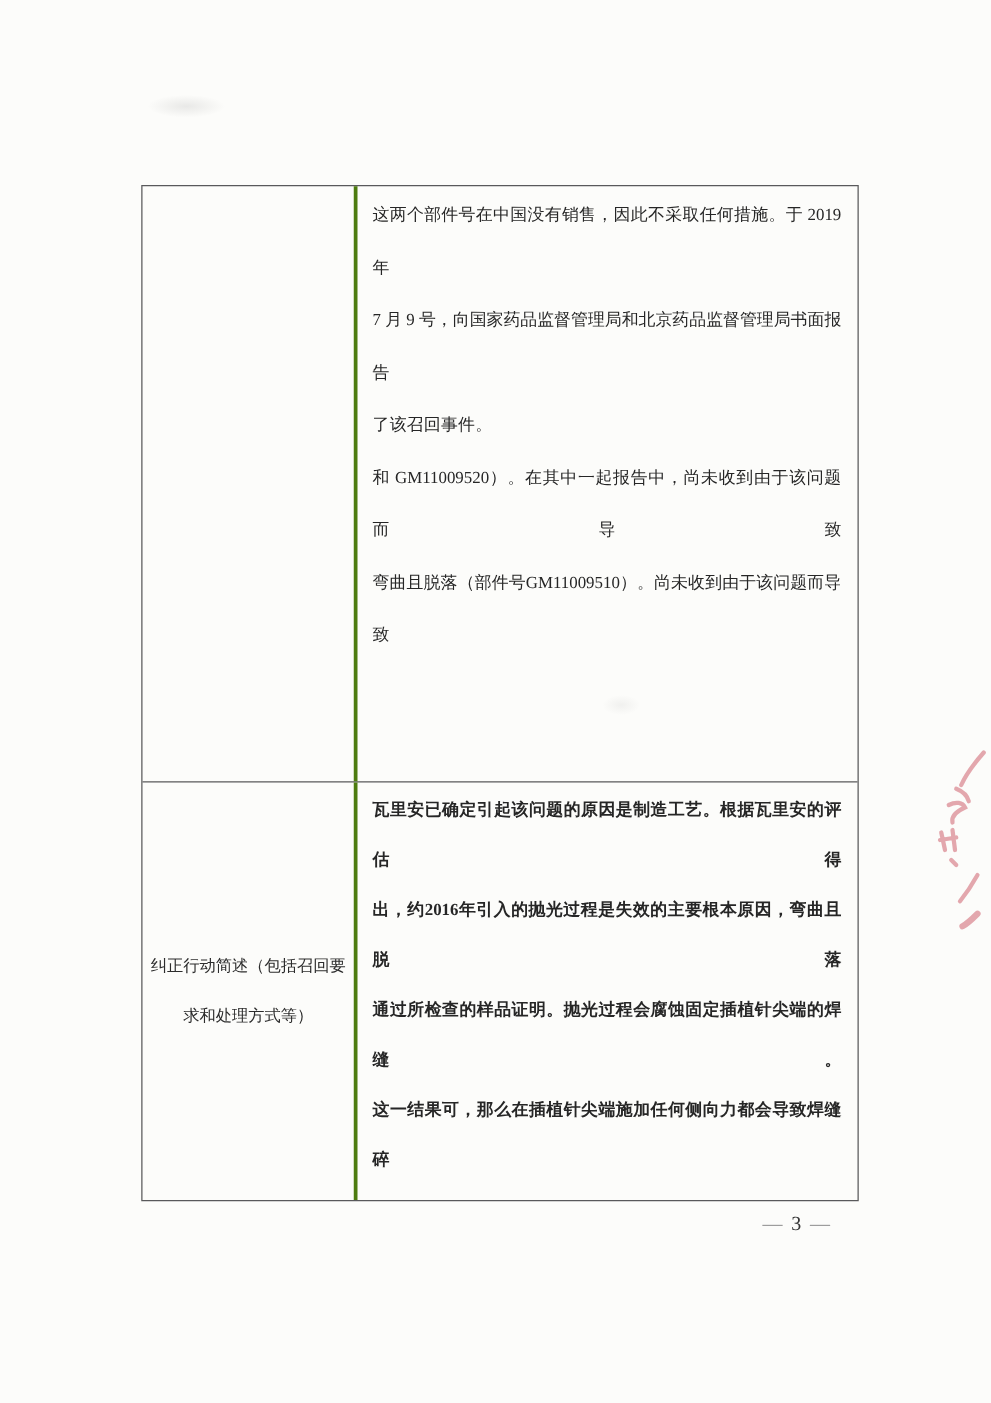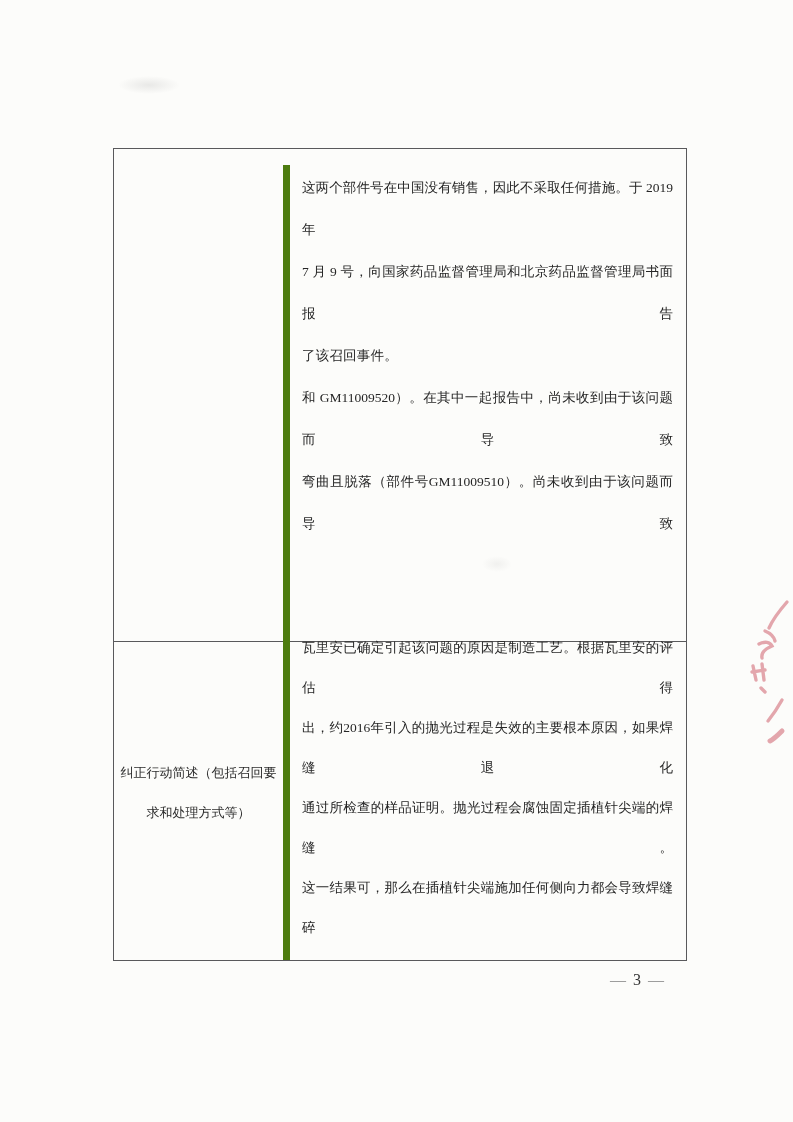--- a/index.html
+++ b/index.html
@@ -24,43 +24,43 @@
     width: 572px;
     height: 811px;
     border: 1px solid #59595b;
   }
   .t-row {
     position: absolute;
     left: 0;
     width: 572px;
     display: flex;
   }
-  .t-row.r1 { top: 16px; height: 476px; border-bottom: 1px solid #59595b; }
+  .t-row.r1 { top: 0; height: 476px; border-bottom: 1px solid #59595b; }
   .t-row.r2 { top: 477px; height: 334px; }
   .label-cell {
     width: 169px;
-    border-right: 7px solid #4d7c0f;
+    border-right: 3px solid #4d7c0f;
     display: flex;
     flex-direction: column;
     align-items: center;
     justify-content: center;
     text-align: left;
     font-size: 13px;
     line-height: 40px;
     color: #2c2c2c;
     flex-shrink: 0;
   }
   .content-cell {
     flex: 1;
     padding: 2px 13px 0 12px;
     overflow: hidden;
     font-size: 13.5px;
   }
   .r1 .line { line-height: 42px; }
-  .r2 .line { line-height: 40px; }
+  .r2 .line { line-height: 40px; font-weight: bold; }
   .line {
     white-space: nowrap;
     letter-spacing: 0.2px;
   }
   .line.j {
     white-space: normal;
     text-align: justify;
     text-align-last: justify;
     text-justify: inter-character;
     letter-spacing: 0;
@@ -116,21 +116,21 @@
       </div>
     </div>
 
     <div class="t-row r2">
       <div class="label-cell">
         <div>纠正行动简述（包括召回要</div>
         <div>求和处理方式等）</div>
       </div>
       <div class="content-cell">
         <div class="line j">瓦里安已确定引起该问题的原因是制造工艺。根据瓦里安的评估得</div>
-        <div class="line j">出，约2016年引入的抛光过程是失效的主要根本原因，如果焊缝退化</div>
+        <div class="line j">出，约2016年引入的抛光过程是失效的主要根本原因，弯曲且脱落</div>
         <div class="line j">通过所检查的样品证明。抛光过程会腐蚀固定插植针尖端的焊缝。</div>
         <div class="line j">这一结果可，那么在插植针尖端施加任何侧向力都会导致焊缝碎</div>
         <div class="line j">裂，从而造成尖端断裂。已确认批次S46、T11、T15、T28、T39、</div>
 
       </div>
     </div>
 
   </div>
 
   <svg class="seal-svg" viewBox="0 0 58 175">

